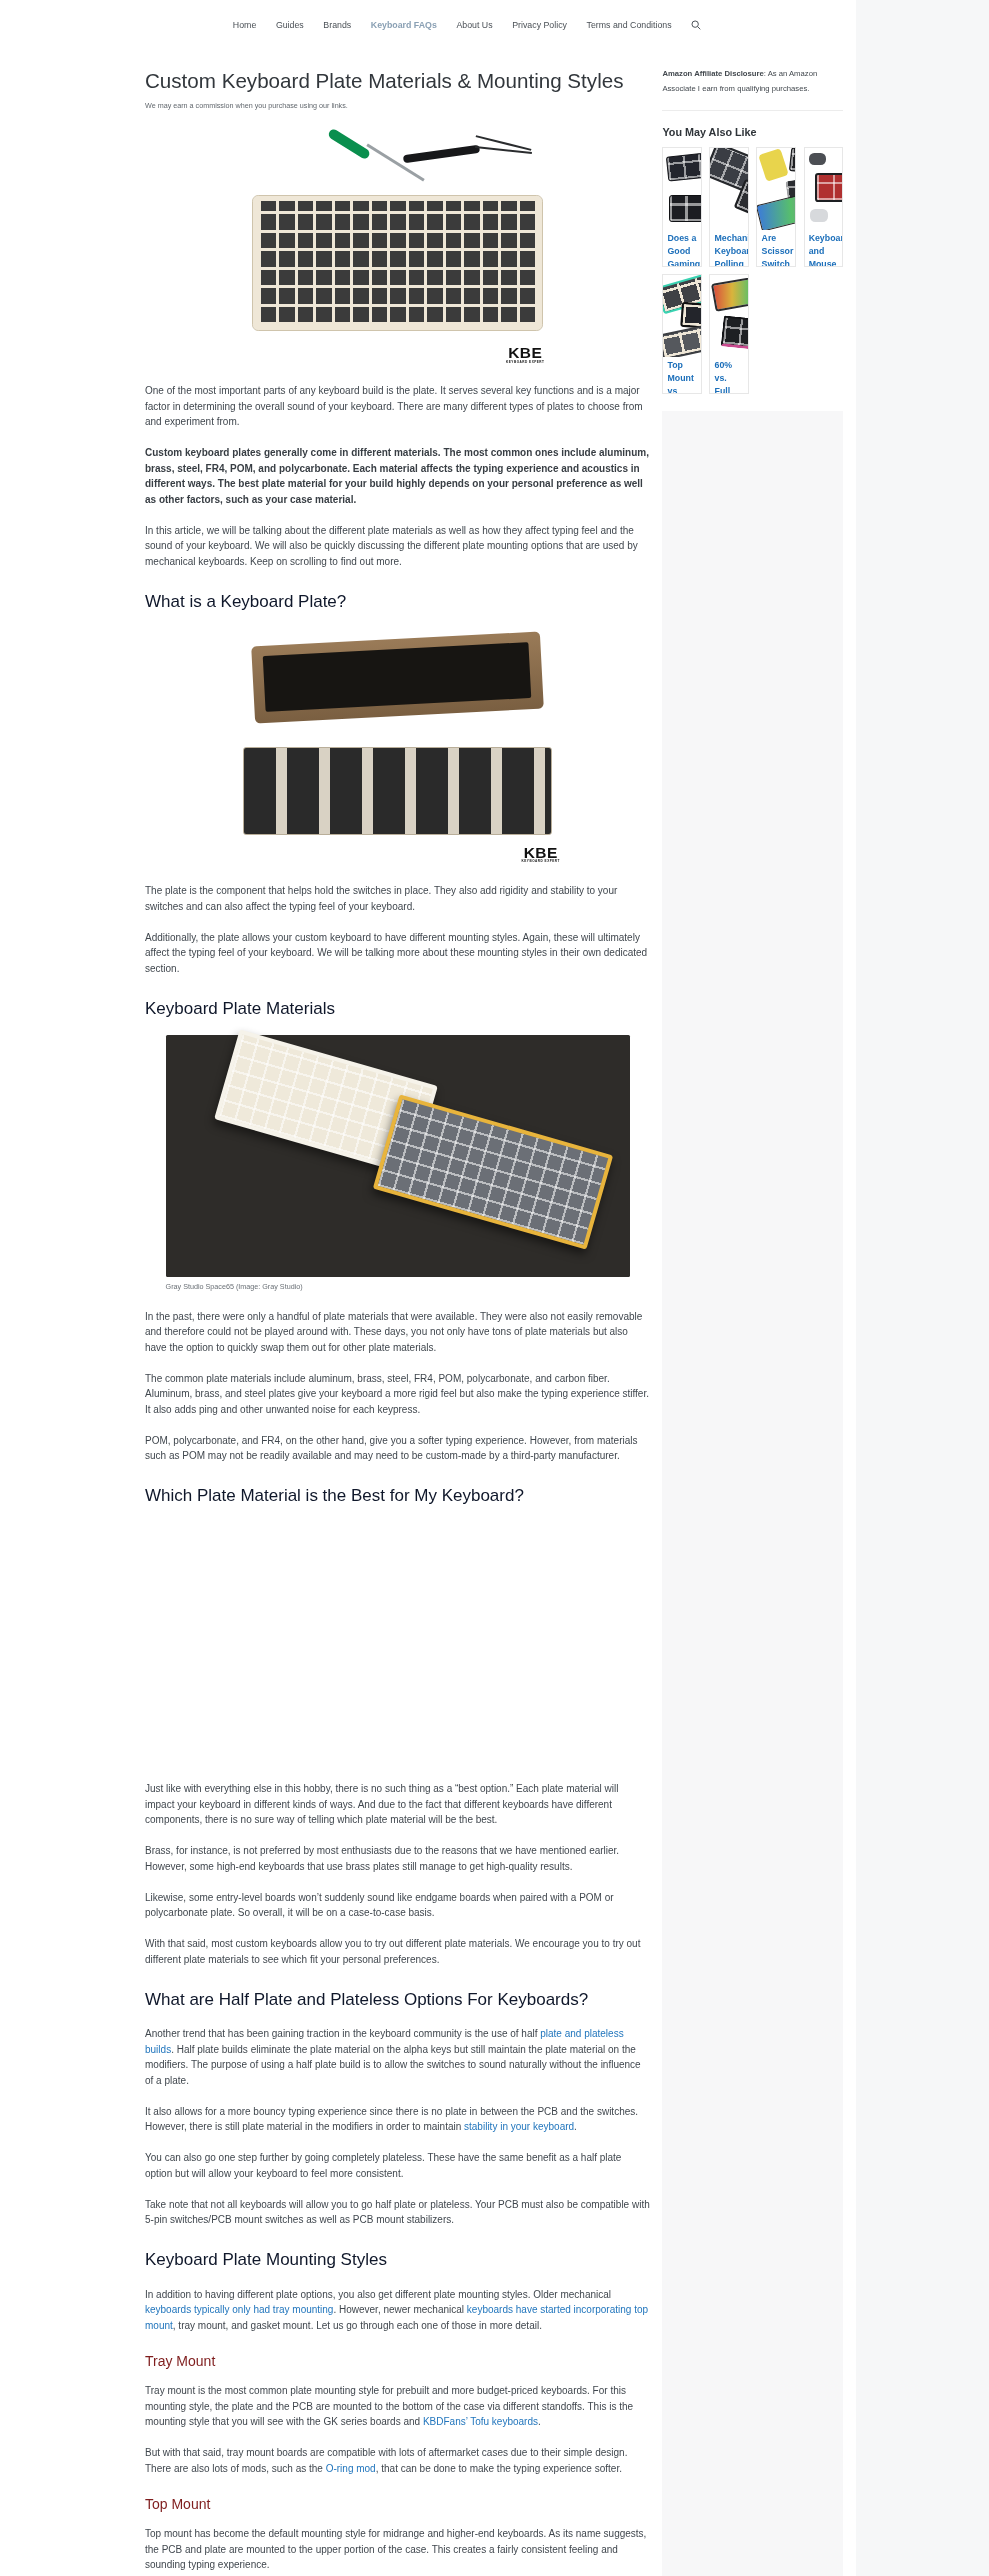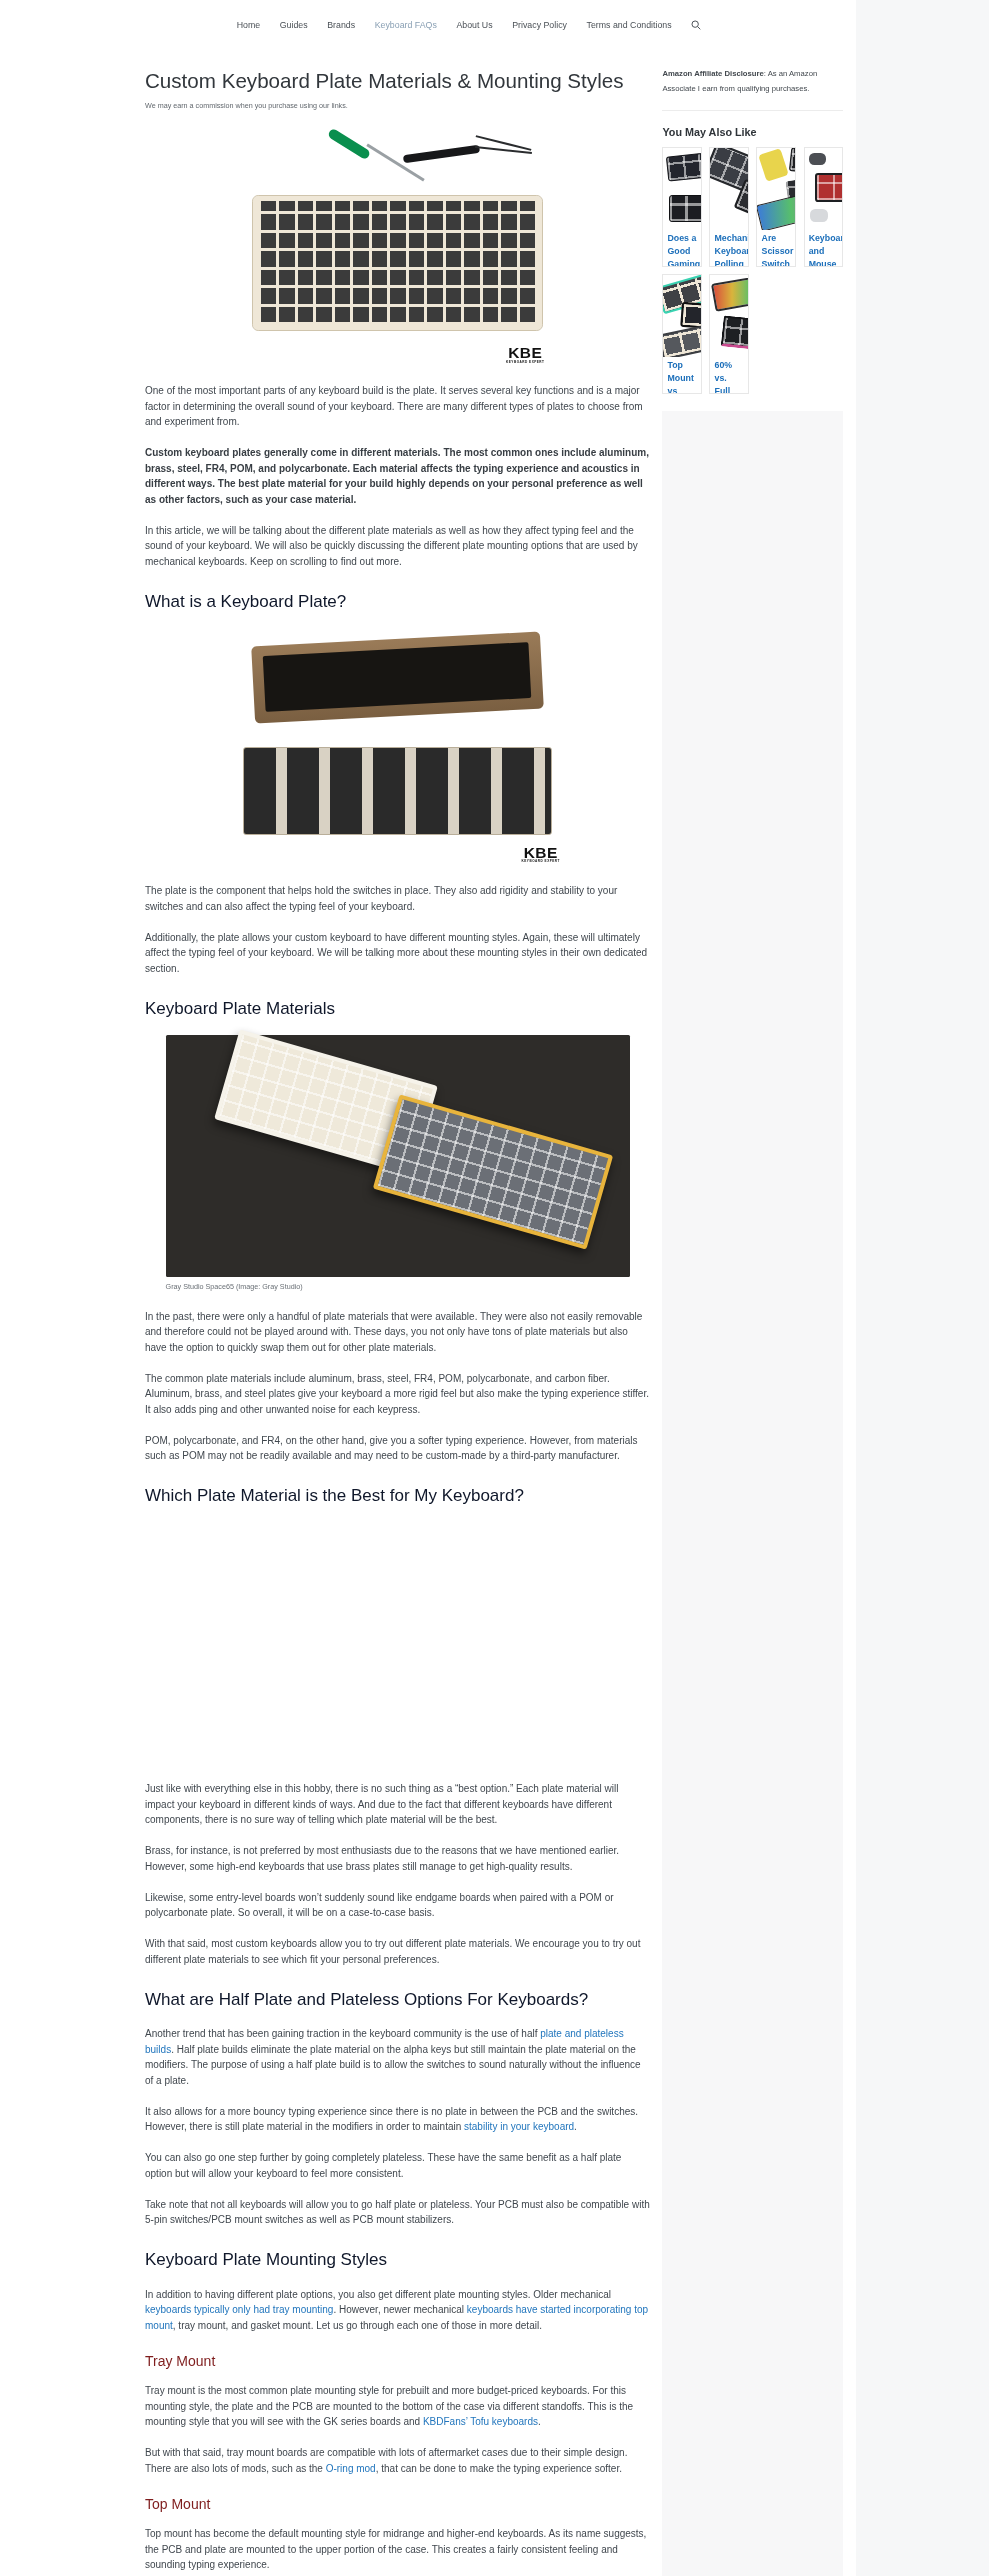--- a/index.html
+++ b/index.html
@@ -4,21 +4,21 @@
 <style>
   * { margin:0; padding:0; box-sizing:border-box; }
   html,body { background:#f6f7f8; }
   body { font-family:"Liberation Sans", sans-serif; color:#40474e; }
   .page { width:856px; background:#ffffff; margin:0; min-height:3811px; display:flex; flex-direction:column; }
 
   
   .site-header { height:49px; display:flex; align-items:center; justify-content:flex-end; padding-right:155px; background:#fff; }
   .nav { display:flex; align-items:flex-end; gap:19.6px; list-style:none; }
   .nav a { text-decoration:none; color:#4a5056; font-size:8.8px; }
-  .nav a.active { color:#8aa0b4; }
+  .nav a.active { color:#8aa0b4;font-weight:bold; }
   .search-btn { background:none; border:none; cursor:pointer; display:flex; align-items:center; }
 
   
   .content { display:flex; align-items:flex-start; flex:1; }
   .main { width:505px; margin-left:145px; padding-bottom:20.6px; }
   .sidebar { width:181px; margin-left:12.4px; padding-top:10.3px; }
 
   
   h1 { font-size:20.6px; font-weight:500; color:#32373c; line-height:1.25; margin:18.5px 0 8.2px; }
   .disclaimer { font-size:7.2px; color:#61676d; margin-bottom:13.4px; }

